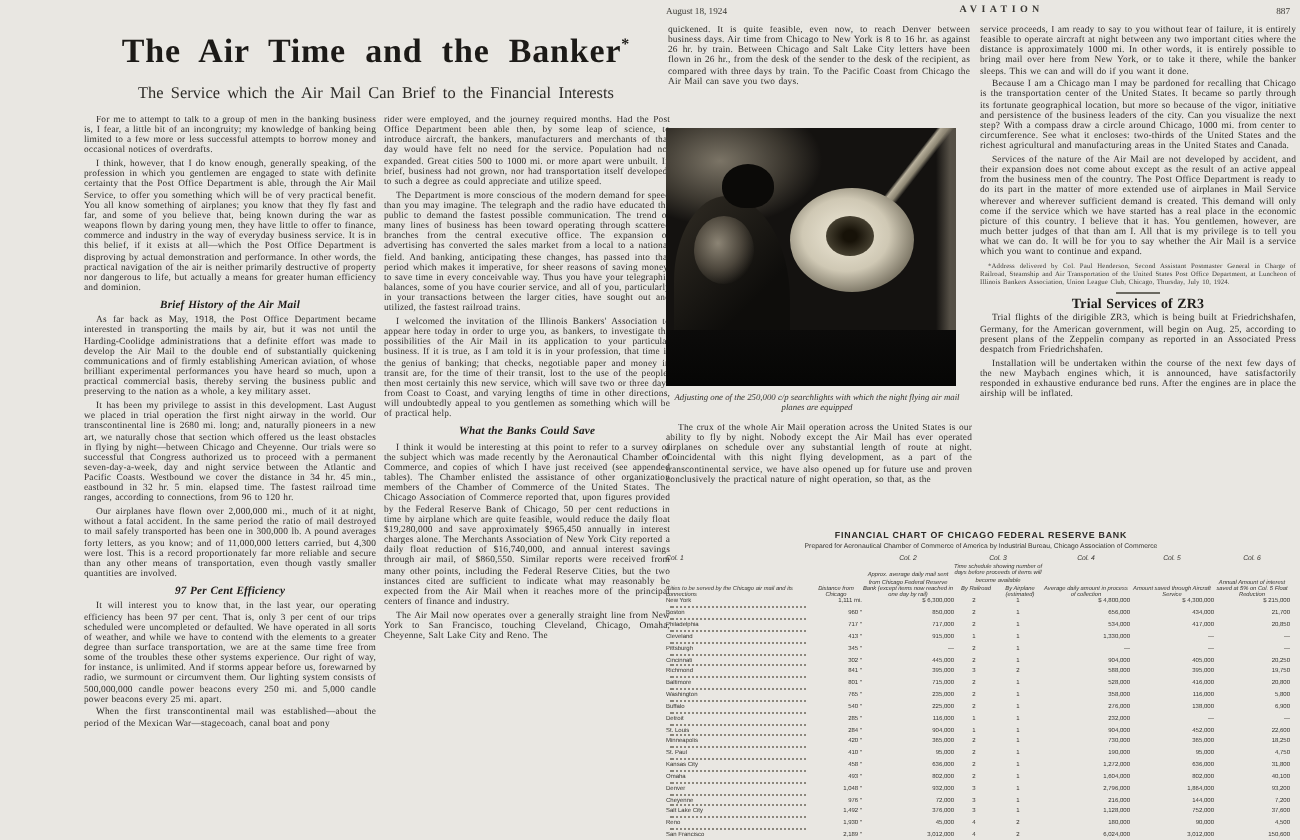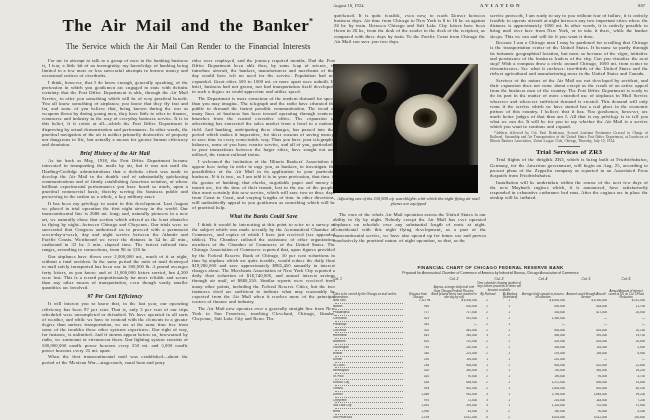--- a/index.html
+++ b/index.html
@@ -71,22 +71,22 @@
 
 <div id="page">
 
   <div class="runhead">
     <span>August 18, 1924</span>
     <span class="jtitle">AVIATION</span>
     <span>887</span>
   </div>
 
   <div class="titleblock">
-    <h1><span>The Air Mail and the Banker</span><sup>*</sup></h1>
-    <h2>The Service which the Air Mail Can Render to the Financial Interests</h2>
+    <h1><span>The Air Time and the Banker</span><sup>*</sup></h1>
+    <h2>The Service which the Air Mail Can Brief to the Financial Interests</h2>
   </div>
 
   <div class="col colL">
     <p class="para">For me to attempt to talk to a group of men in the banking business is, I fear, a little bit of an incongruity; my knowledge of banking being limited to a few more or less successful attempts to borrow money and occasional notices of overdrafts.</p>
     <p class="para">I think, however, that I do know enough, generally speaking, of the profession in which you gentlemen are engaged to state with definite certainty that the Post Office Department is able, through the Air Mail Service, to offer you something which will be of very practical benefit. You all know something of airplanes; you know that they fly fast and far, and some of you believe that, being known during the war as weapons flown by daring young men, they have little to offer to finance, commerce and industry in the way of everyday business service. It is in this belief, if it exists at all—which the Post Office Department is disproving by actual demonstration and performance. In other words, the practical navigation of the air is neither primarily destructive of property nor dangerous to life, but actually a means for greater human efficiency and dominion.</p>
     <h3 class="chead">Brief History of the Air Mail</h3>
     <p class="para">As far back as May, 1918, the Post Office Department became interested in transporting the mails by air, but it was not until the Harding-Coolidge administrations that a definite effort was made to develop the Air Mail to the double end of substantially quickening communications and of firmly establishing American aviation, of whose brilliant experimental performances you have heard so much, upon a practical commercial basis, thereby serving the business public and preserving to the nation as a whole, a key military asset.</p>
     <p class="para">It has been my privilege to assist in this development. Last August we placed in trial operation the first night airway in the world. Our transcontinental line is 2680 mi. long; and, naturally pioneers in a new art, we naturally chose that section which offered us the least obstacles in flying by night—between Chicago and Cheyenne. Our trials were so successful that Congress authorized us to proceed with a permanent seven-day-a-week, day and night service between the Atlantic and Pacific Coasts. Westbound we cover the distance in 34 hr. 45 min., eastbound in 32 hr. 5 min. elapsed time. The fastest railroad time ranges, according to connections, from 96 to 120 hr.</p>
     <p class="para">Our airplanes have flown over 2,000,000 mi., much of it at night, without a fatal accident. In the same period the ratio of mail destroyed to mail safely transported has been one in 300,000 lb. A pound averages forty letters, as you know; and of 11,000,000 letters carried, but 4,300 were lost. This is a record proportionately far more reliable and secure than any other means of transportation, even though vastly smaller quantities are involved.</p>
     <h3 class="chead">97 Per Cent Efficiency</h3>

